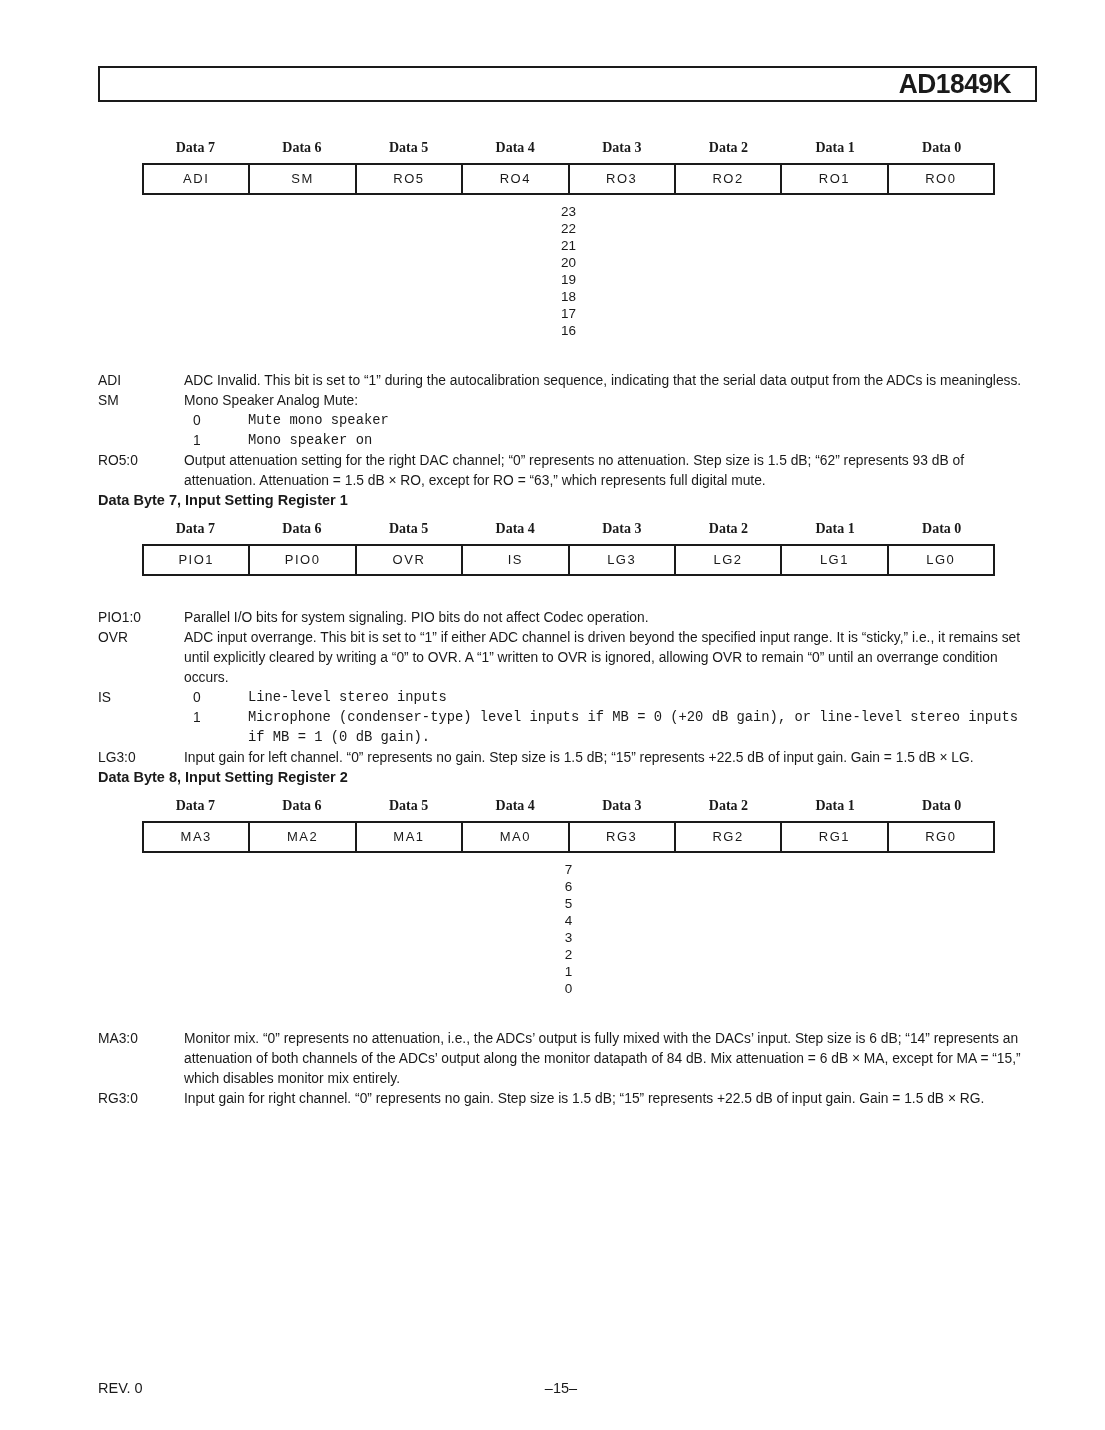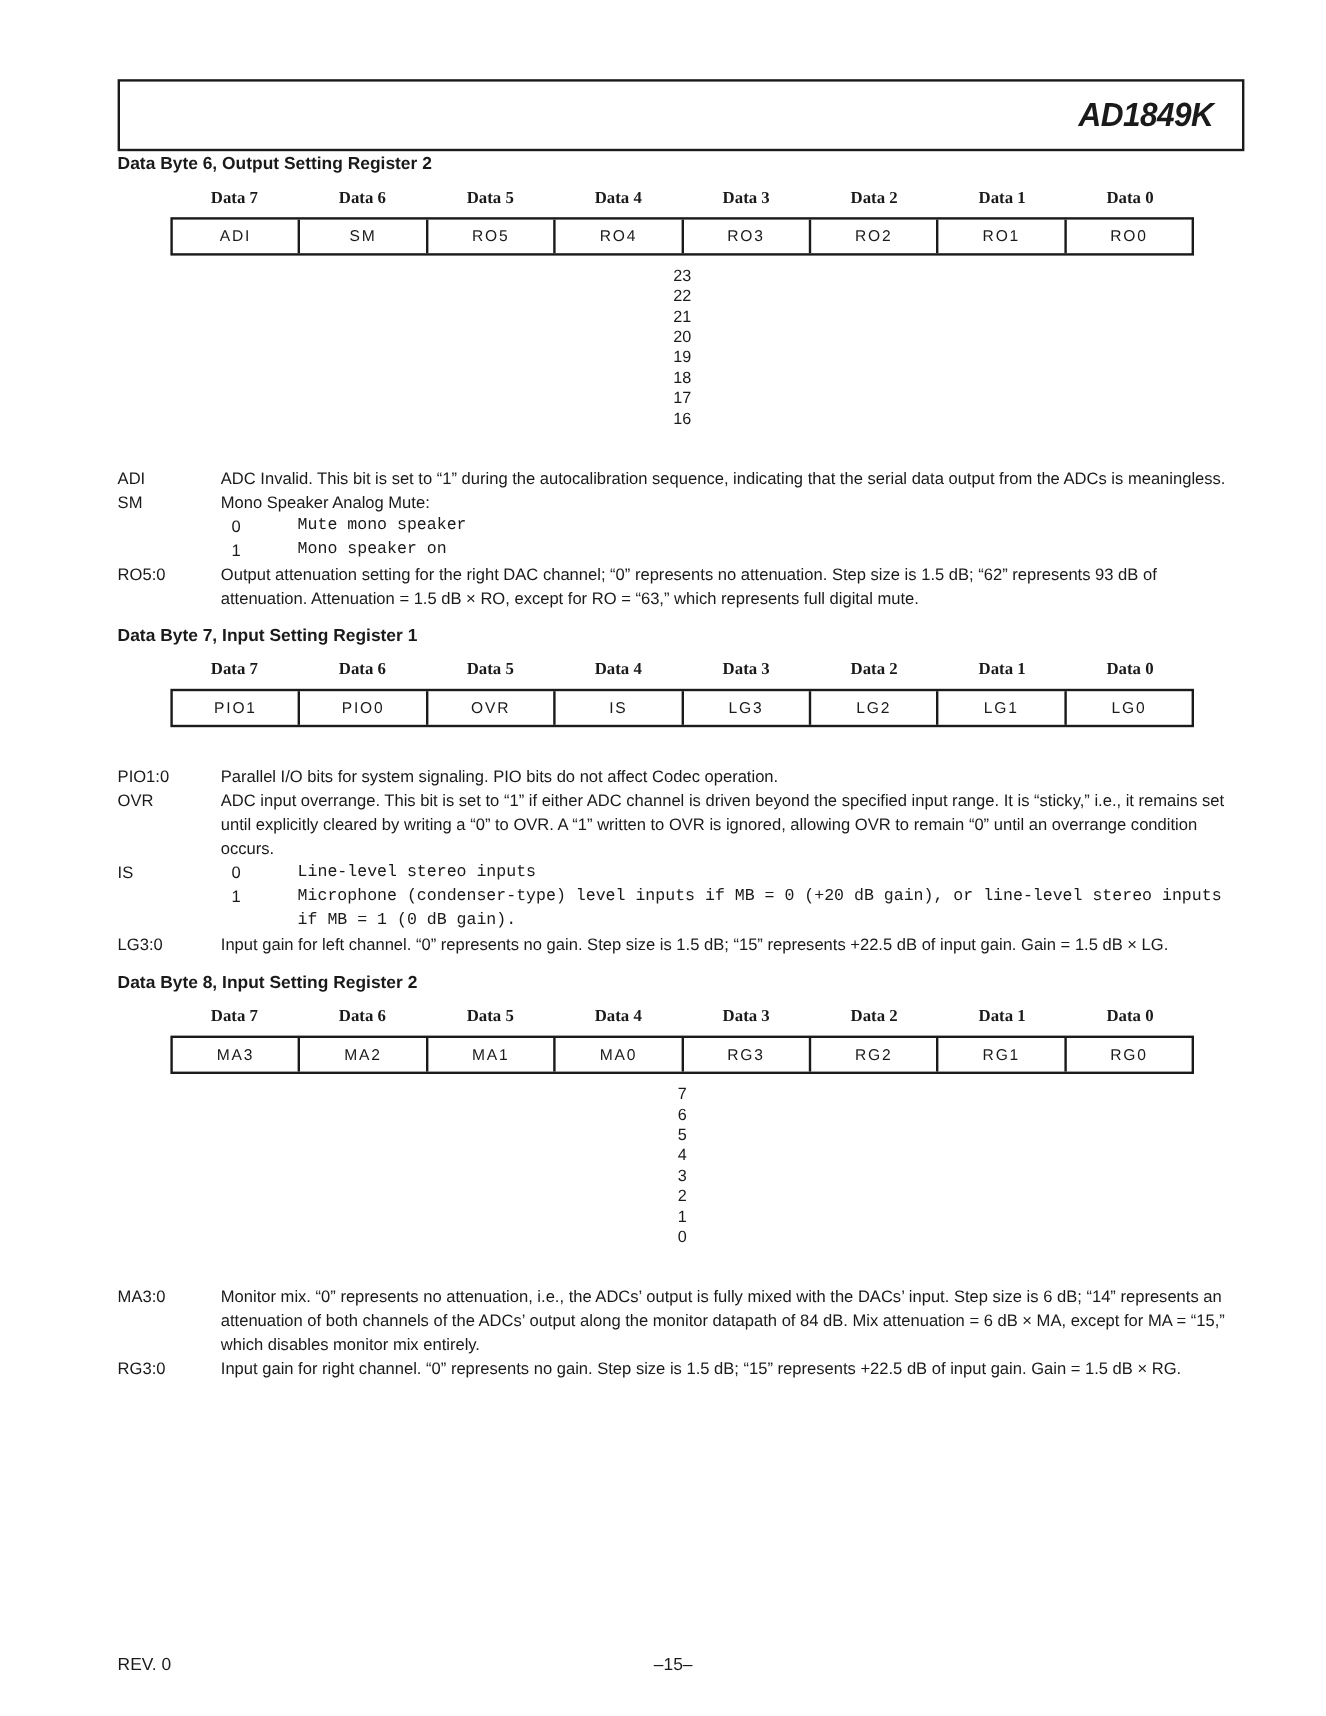--- a/index.html
+++ b/index.html
@@ -14,27 +14,25 @@
     font-family: "Liberation Sans", sans-serif;
     color: #1a1a1a;
     overflow: hidden;
   }
   
   .header-box {
     position: absolute;
     left: 98px;
     top: 66px;
     width: 939px;
-    height: 60px;
+    height: 36px;
     border: 2.5px solid #1a1a1a;
     box-sizing: border-box;
     display: flex;
-    align-items: center;
     justify-content: flex-end;
-    font-style: italic;
   }
   .product-title {
     font-size: 28px;
     font-weight: bold;
     letter-spacing: -0.5px;
     padding-right: 26px;
     transform: scaleX(0.94);
     transform-origin: right center;
   }
   
@@ -43,21 +41,21 @@
     left: 98px;
     top: 128px;
     width: 926px;
   }
   .section-heading {
     font-size: 14.5px;
     font-weight: bold;
     line-height: 18px;
     margin: 0;
   }
-  .section + .section { margin-top: 12px; }
+  .section + .section { margin-top: 0; }
   
   .reg-table {
     margin-left: 44px;
     width: 853px;
     box-sizing: border-box;
   }
   .reg-row {
     display: flex;
     width: 100%;
     box-sizing: border-box;
@@ -133,21 +131,20 @@
 </head>
 <body>
 
 <div class="header-box">
   <span class="product-title">AD1849K</span>
 </div>
 
 <div class="content">
 
   <div class="section">
-    <div class="section-heading">Data Byte 6, Output Setting Register 2</div>
     <div class="reg-table">
       <div class="reg-row reg-headers">
         <span class="reg-h">Data 7</span>
         <span class="reg-h">Data 6</span>
         <span class="reg-h">Data 5</span>
         <span class="reg-h">Data 4</span>
         <span class="reg-h">Data 3</span>
         <span class="reg-h">Data 2</span>
         <span class="reg-h">Data 1</span>
         <span class="reg-h">Data 0</span>

